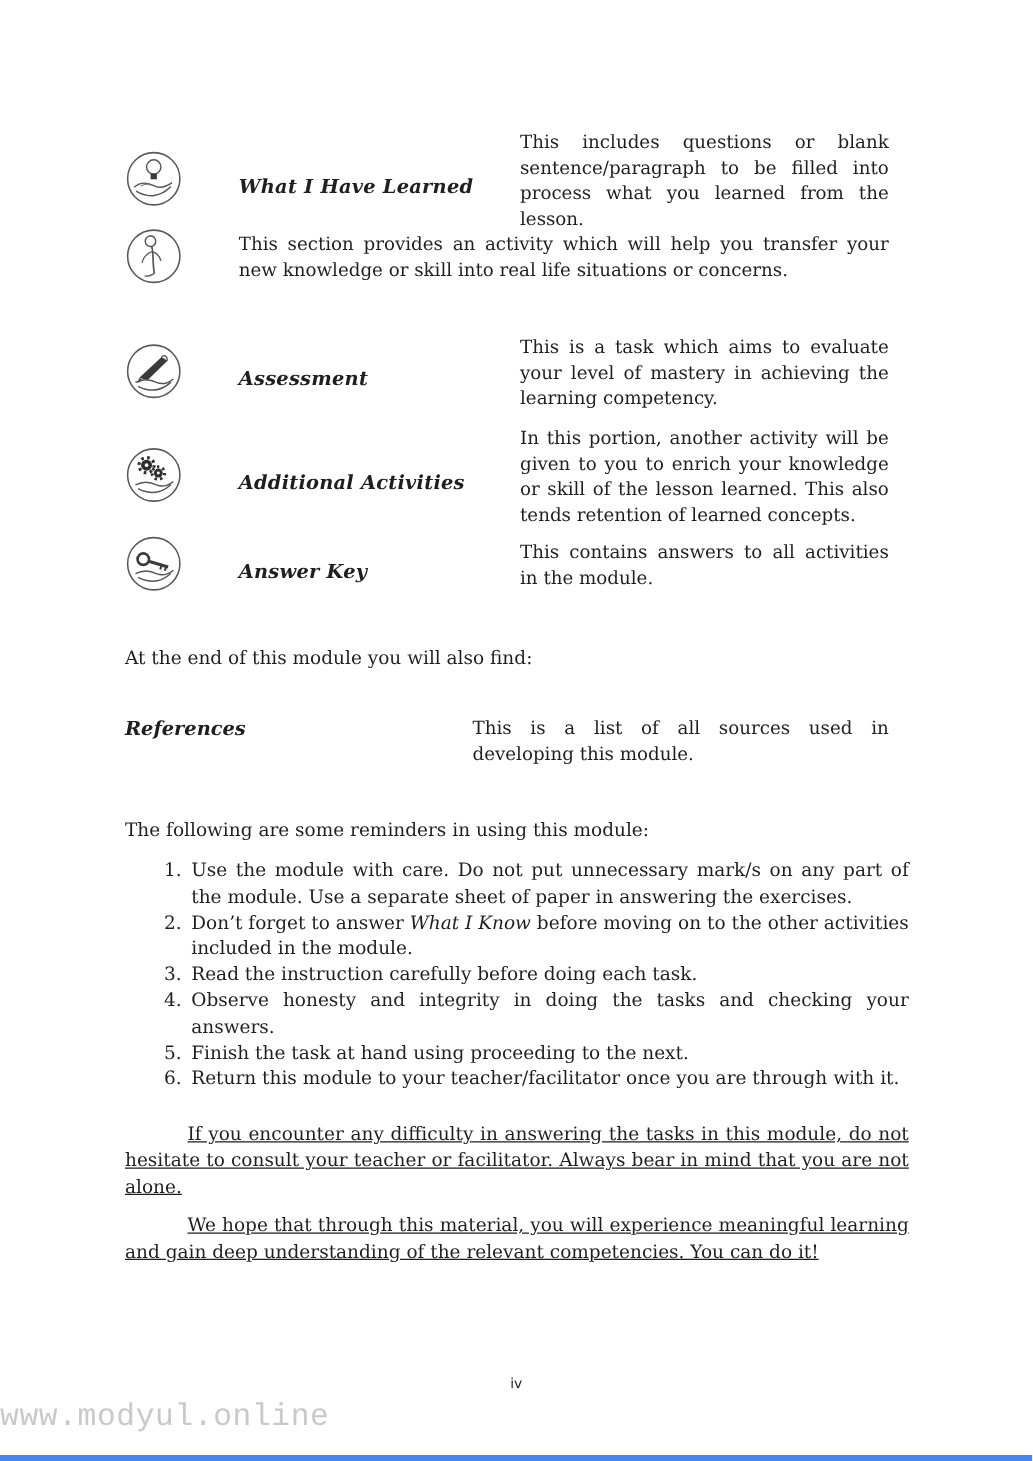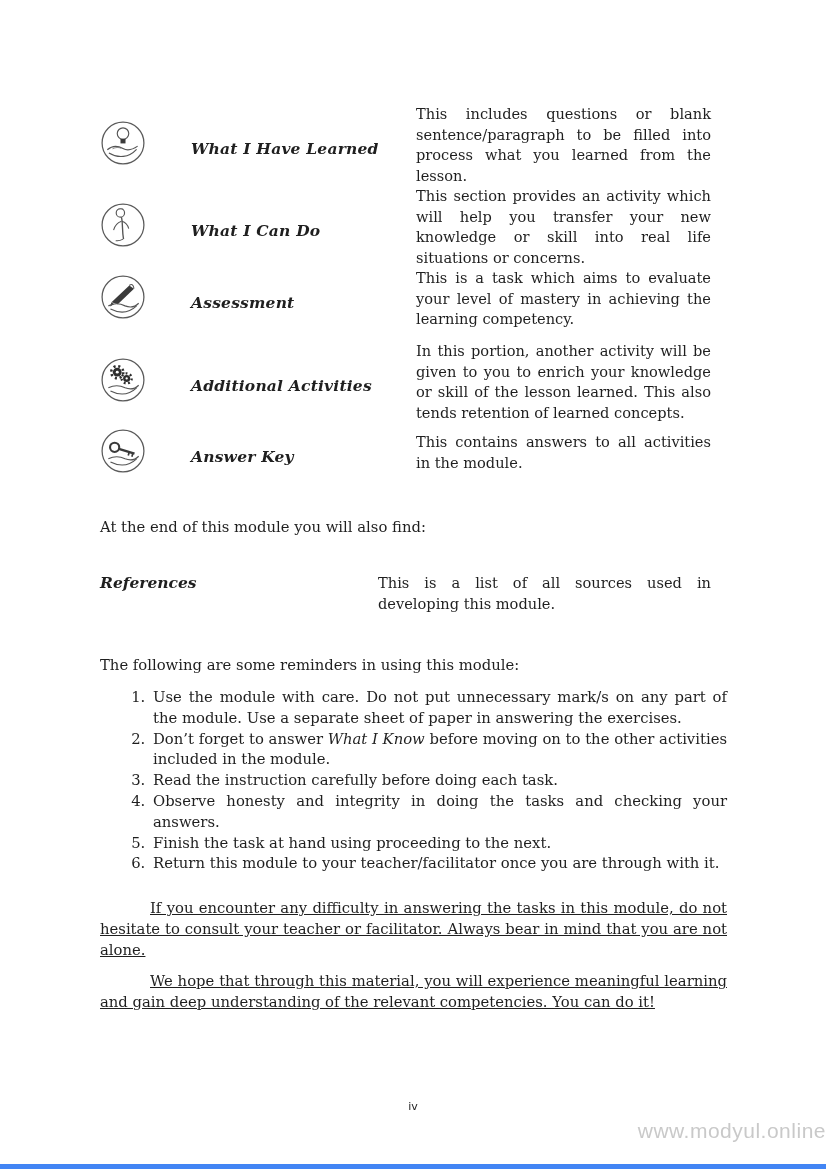--- a/index.html
+++ b/index.html
@@ -29,22 +29,22 @@
   .ref-desc  { flex:1; font-size:14.6px; line-height:20.7px; text-align:justify; }
 
   ol.reminders { margin:0; padding:0 0 0 50px; list-style-position:outside; }
   ol.reminders li {
     font-size:14.8px; line-height:20.8px; text-align:justify; padding-left:3px;
   }
   .closing { text-indent:50px; text-align:justify; margin:0; font-size:14.8px; line-height:20.8px;text-decoration:underline; }
 
   .page-number { left:0; width:826px; text-align:center; font-size:11px; font-family:"DejaVu Sans", sans-serif; }
   .watermark {
-    left:0; width:826px; text-align:right;
-    font-family:Liberation Sans, sans-serif; font-size:21px; letter-spacing:0.5px;
+    left:0; width:826px; text-align:left;
+    font-family:Liberation Mono, monospace; font-size:25px; letter-spacing:0.5px;
   }
   .bottom-bar { left:0; bottom:0; width:826px; height:5px; }
 
   i.inline-italic { font-style:italic; }
 </style>
 </head>
 <body>
 
 <div class="page">
 
@@ -68,21 +68,20 @@
       <svg width="46" height="46" viewBox="0 0 44 44">
         <circle cx="22" cy="22" r="20" stroke="#5a5a5a" stroke-width="1.2" fill="none"></circle>
         <circle cx="19.5" cy="10.5" r="4" stroke="#555" stroke-width="1.1" fill="none"></circle>
         <path d="M20.5 14.5 c1.5,6 0.5,13 2,21" stroke="#555" stroke-width="1.3" fill="none"></path>
         <path d="M20.5 18.5 c-4,1.5 -6.5,4.5 -7.5,8.5" stroke="#555" stroke-width="1" fill="none"></path>
         <path d="M21 18.5 c3.5,1 5.5,3.5 6.5,7" stroke="#555" stroke-width="1" fill="none"></path>
         <path d="M22 35.5 c-2.5,1.5 -4.5,2 -7,1.5" stroke="#555" stroke-width="1" fill="none"></path>
         <path d="M16.5 8 c1,-1.5 4,-2.5 6,-1" stroke="#777" stroke-width="0.8" fill="none"></path>
       </svg>
     </div>
-    <div class="label-cell">What I Can Do</div>
     <div class="desc-cell">This section provides an activity which will help you transfer your new knowledge or skill into real life situations or concerns.</div>
   </div>
 
   <div class="icon-row" style="top:268px;">
     <div class="icon-cell">
       <svg width="46" height="46" viewBox="0 0 44 44">
         <circle cx="22" cy="22" r="20" stroke="#5a5a5a" stroke-width="1.2" fill="none"></circle>
         <path d="M11 27 L28 11 l4.5 3 L17 29 z" fill="#3a3a3a"></path>
         <path d="M11 27 l-1.5 4 4,-2" fill="#3a3a3a"></path>
         <path d="M28 11 c2,-1.5 4,-1.5 4.5,3" stroke="#555" stroke-width="1" fill="none"></path>

